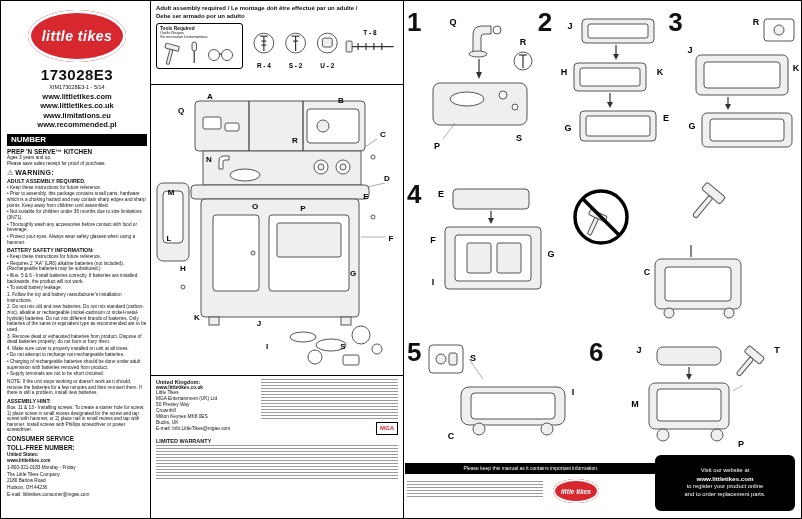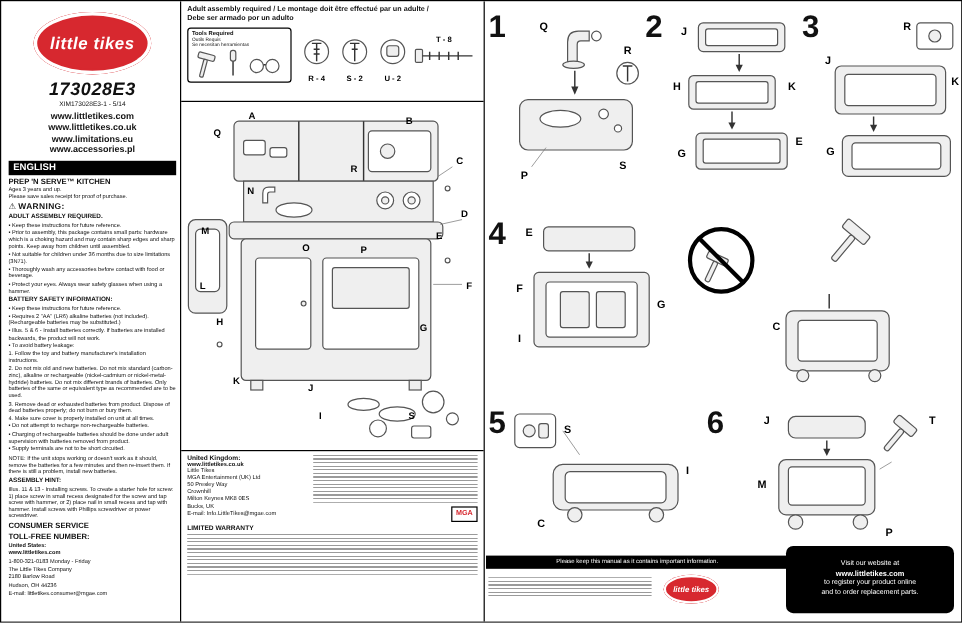--- a/index.html
+++ b/index.html
@@ -9,21 +9,21 @@
   
   .col-left{position:absolute;left:6px;top:5px;width:140px;height:508px;overflow:hidden;}
   .col-mid{position:absolute;left:149px;top:0;width:254px;height:519px;border-left:1px solid #000;border-right:1px solid #000;display:flex;flex-direction:column;}
   .col-right{position:absolute;left:404px;top:2px;width:392px;height:515px;}
 
   
   .logo-wrap{display:flex;justify-content:center;margin-top:4px;}
   .logo{position:relative;width:98px;height:52px;background:#d7282f;border-radius:50%;display:flex;align-items:center;justify-content:center;box-shadow:inset 0 0 0 3px #fff,inset 0 0 0 5px #d7282f;}
   .logo-text{color:#fff;font-weight:bold;font-style:italic;font-size:14px;letter-spacing:0.5px;}
   .logo-reg{position:absolute;right:8px;bottom:8px;color:#fff;font-size:5px;}
-  .model{text-align:center;font-size:15px;font-weight:bold;margin-top:4px;letter-spacing:0.5px;font-style:italic;}
+  .model{text-align:center;font-size:15px;font-weight:bold;margin-top:4px;letter-spacing:0.5px;}
   .code{text-align:center;font-size:5.5px;margin-top:1px;}
   .sites{text-align:center;margin-top:2px;}
   .site{font-size:7.5px;font-weight:bold;line-height:1.25;}
   .lang-bar{background:#000;color:#fff;font-weight:bold;font-size:8px;padding:1.5px 4px;margin:4px 0 2px;}
   .prod-title{font-size:6.4px;font-weight:bold;}
   .tiny{font-size:4.7px;line-height:1.2;margin-bottom:1px;}
   .b{font-weight:bold;}
   .warn-head{display:flex;align-items:center;gap:2px;margin-top:2px;}
   .warn-icon{font-size:7px;line-height:1;}
   .warn-title{font-size:7px;font-weight:bold;letter-spacing:0.3px;}
@@ -91,23 +91,23 @@
         <span class="logo-text">little tikes</span>
         <span class="logo-reg">®</span>
       </div>
     </div>
     <div class="model">173028E3</div>
     <div class="code">XIM173028E3-1 - 5/14</div>
     <div class="sites">
       <div class="site">www.littletikes.com</div>
       <div class="site">www.littletikes.co.uk</div>
       <div class="site">www.limitations.eu</div>
-      <div class="site">www.accessories.pl</div>
-    </div>
-    <div class="lang-bar">ENGLISH</div>
+      <div class="site">www.recommended.pl</div>
+    </div>
+    <div class="lang-bar">NUMBER</div>
     <div class="prod-title">PREP 'N SERVE™ KITCHEN</div>
     <div class="tiny">Ages 3 years and up.</div>
     <div class="tiny">Please save sales receipt for proof of purchase.</div>
 
     <div class="warn-head">
       <span class="warn-icon">⚠</span>
       <span class="warn-title">WARNING:</span>
     </div>
     <div class="sub-head">ADULT ASSEMBLY REQUIRED.</div>
     <div class="tiny">• Keep these instructions for future reference.</div>

